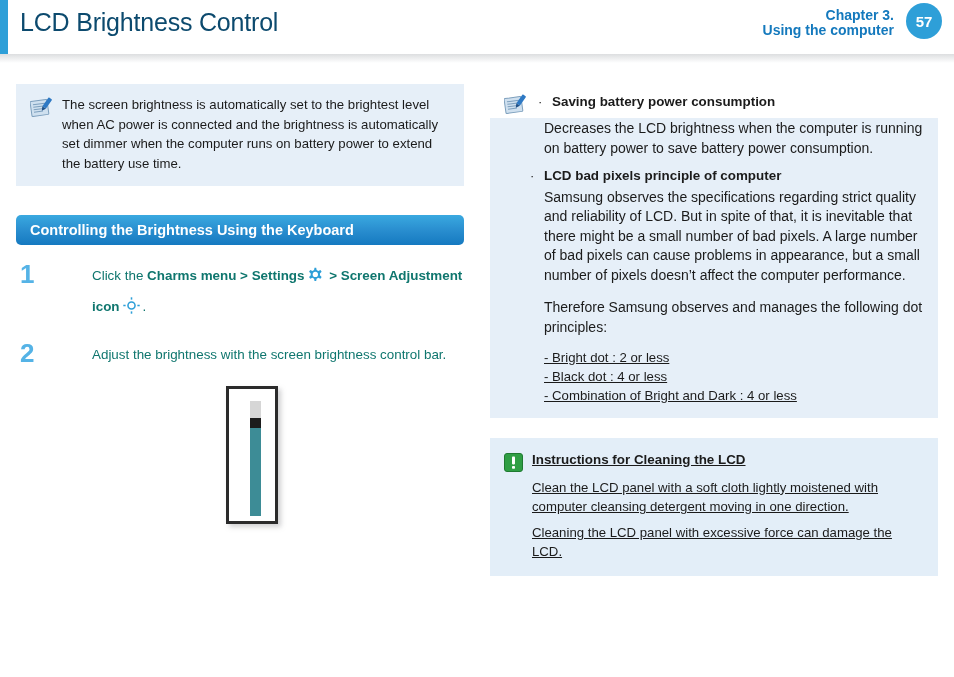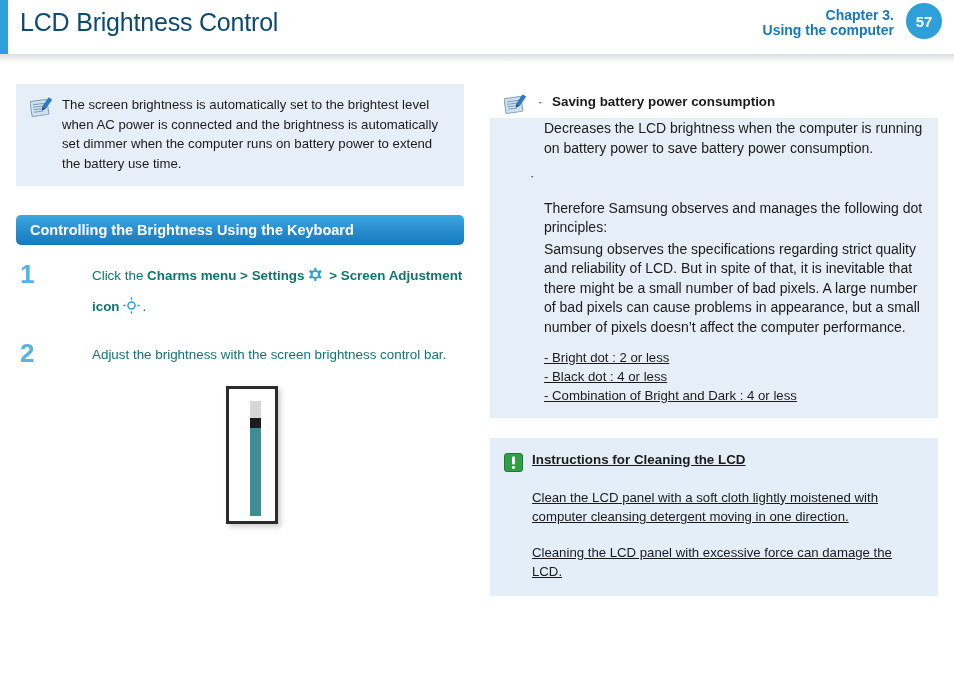--- a/index.html
+++ b/index.html
@@ -262,21 +262,21 @@
   .caution-title {
     font-size: 13.4px;
     font-weight: bold;
     line-height: 19px;
     color: #1b1b1b;
   }
   .caution-para {
     font-size: 13.2px;
     line-height: 19.5px;
     color: #1b1b1b;
-    margin: 16px 0 0 0;
+    margin: 6px 0 0 0;
     padding-left: 28px;
   }
 </style>
 </head>
 <body>
 
 <div class="page-header">
   <div class="header-accent-bar"></div>
   <div class="page-title">LCD Brightness Control</div>
   <div class="chapter-block">
@@ -372,24 +372,25 @@
         </div>
       </div>
     </div>
   </div>
 
   <div class="rc-panel">
     <p class="rc-para rc-pad" style="padding-top:1px;padding-bottom:8px;">Decreases the LCD brightness when the computer is running on battery power to save battery power consumption.</p>
 
     <div class="bullet-row" style="padding-left:38px;padding-right:14px;">
       <div class="bullet-dot">·</div>
-    </div>
-
+      <div class="bullet-title">LCD bad pixels principle of computer</div>
+    </div>
+
+    <p class="rc-para rc-pad" style="padding-top:2px;">Samsung observes the specifications regarding strict quality and reliability of LCD. But in spite of that, it is inevitable that there might be a small number of bad pixels. A large number of bad pixels can cause problems in appearance, but a small number of pixels doesn’t affect the computer performance.</p>
     <p class="rc-para rc-pad" style="padding-top:13px;">Therefore Samsung observes and manages the following dot principles:</p>
-    <p class="rc-para rc-pad" style="padding-top:2px;">Samsung observes the specifications regarding strict quality and reliability of LCD. But in spite of that, it is inevitable that there might be a small number of bad pixels. A large number of bad pixels can cause problems in appearance, but a small number of pixels doesn’t affect the computer performance.</p>
 
     <div class="rc-pad" style="padding-top:11px;padding-bottom:12px;">
       <div class="rc-list-line">- Bright dot : 2 or less</div>
       <div class="rc-list-line">- Black dot  : 4 or less</div>
       <div class="rc-list-line">- Combination of Bright and Dark : 4 or less</div>
     </div>
   </div>
 
   <div class="caution-box">
     <div class="caution-row">

